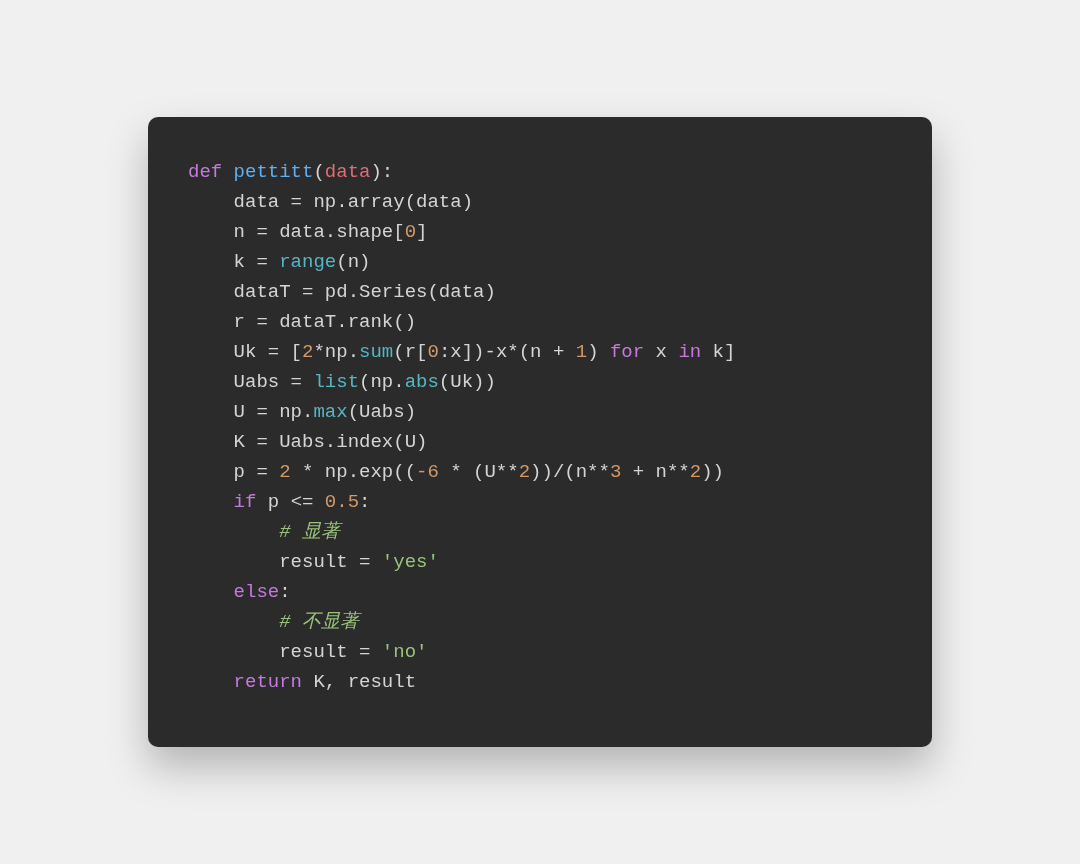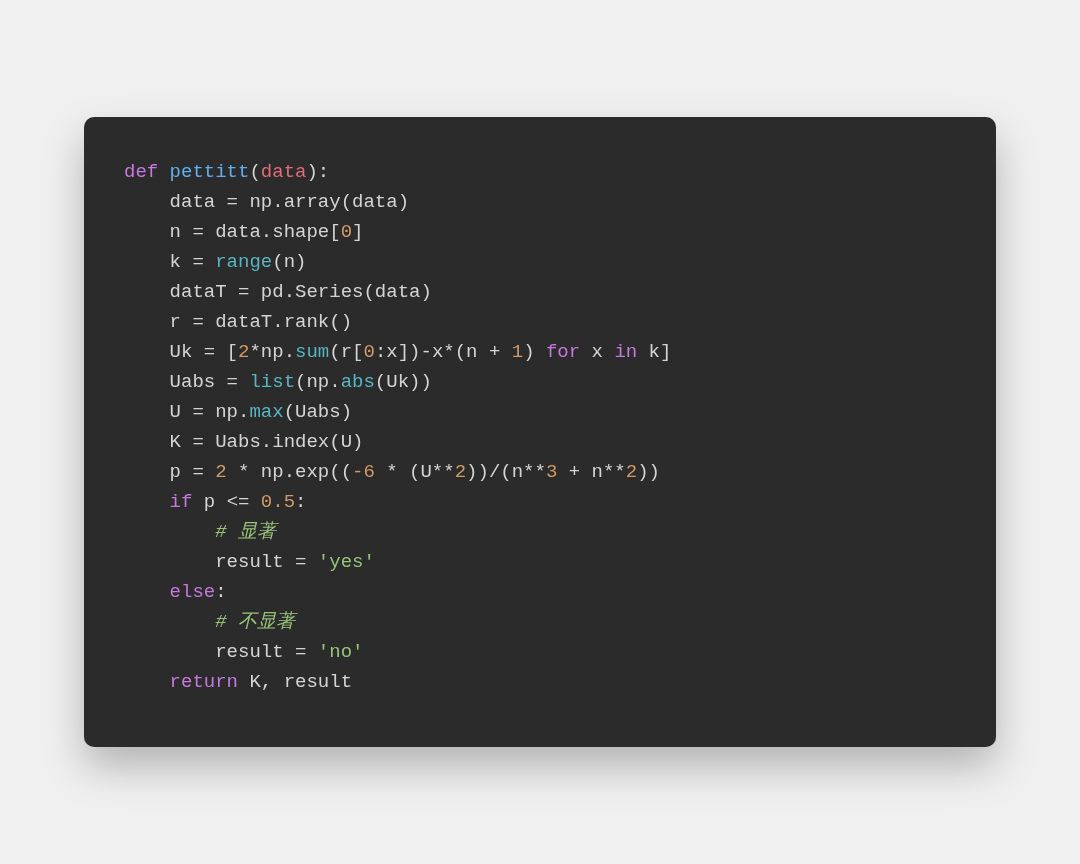--- a/index.html
+++ b/index.html
@@ -9,21 +9,21 @@
     background: #f0f0f0;
     display: flex;
     align-items: center;
     justify-content: center;
     font-family: "Consolas", "Monaco", "Courier New", monospace;
   }
   .code-card {
     background: #2b2b2b;
     border-radius: 10px;
     padding: 40px 40px 50px 40px;
-    width: 912px;
+    width: 784px;
     box-shadow: 0 20px 40px rgba(0,0,0,0.25);
   }
   pre {
     font-family: "Consolas", "Monaco", "Courier New", monospace;
     font-size: 19px;
     line-height: 1.58;
     color: #d4d4d4;
     white-space: pre;
   }
   .kw   { color: #c678dd; } 

